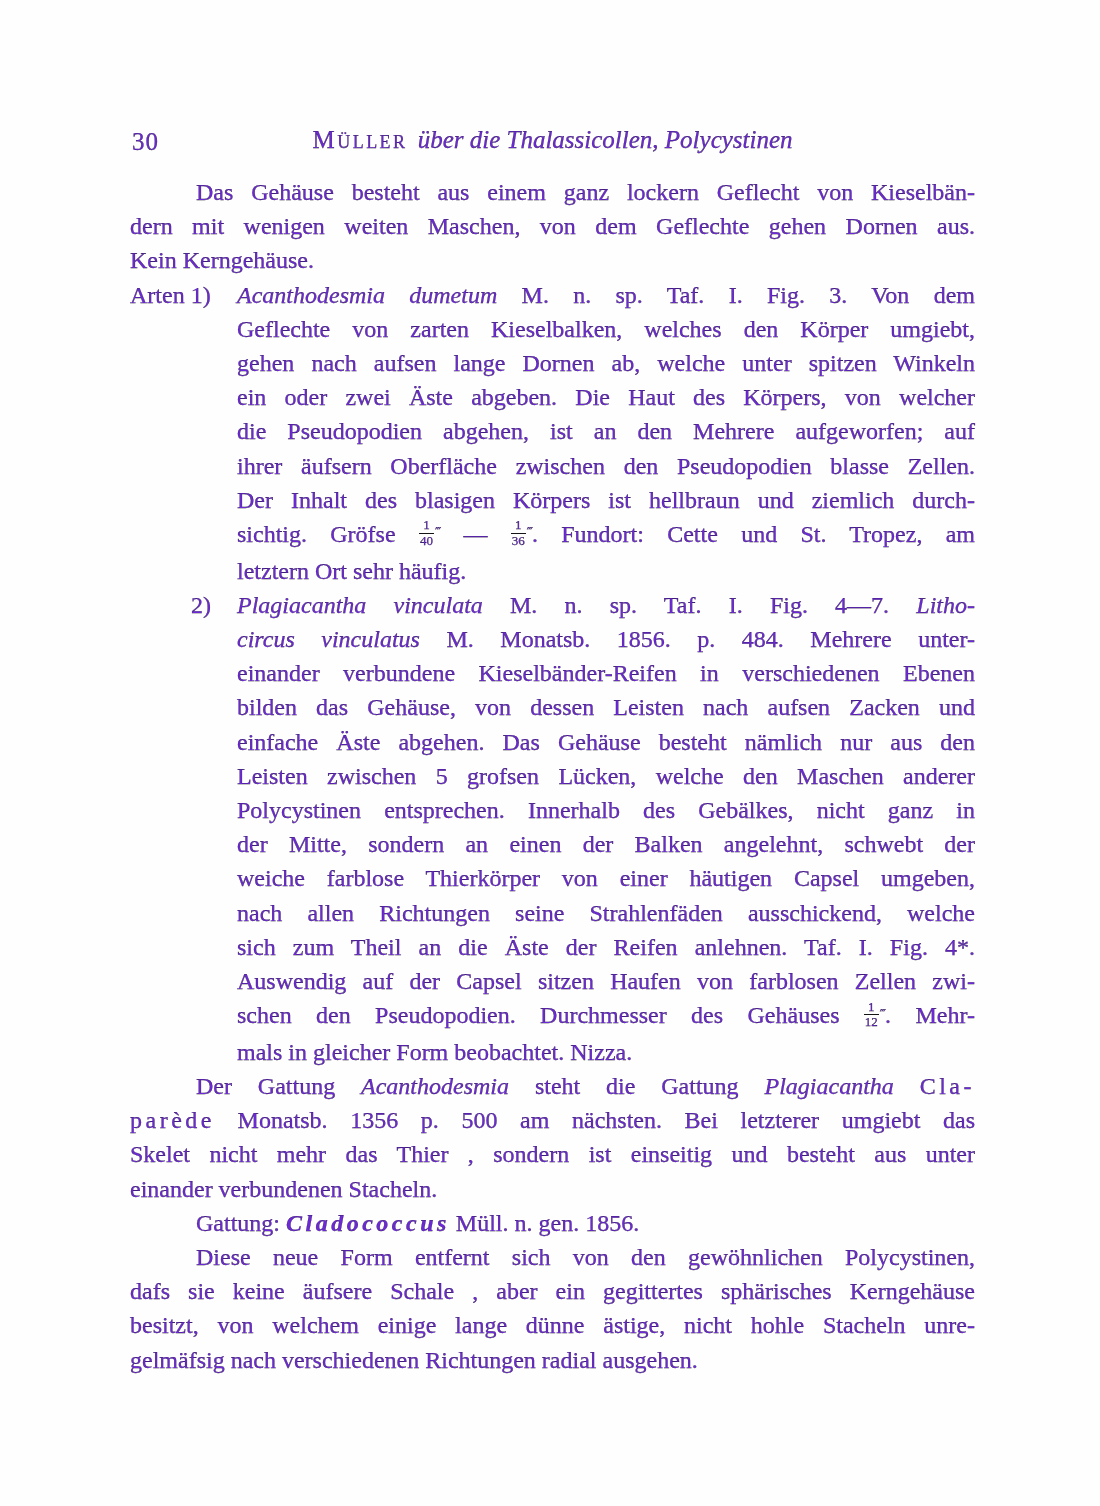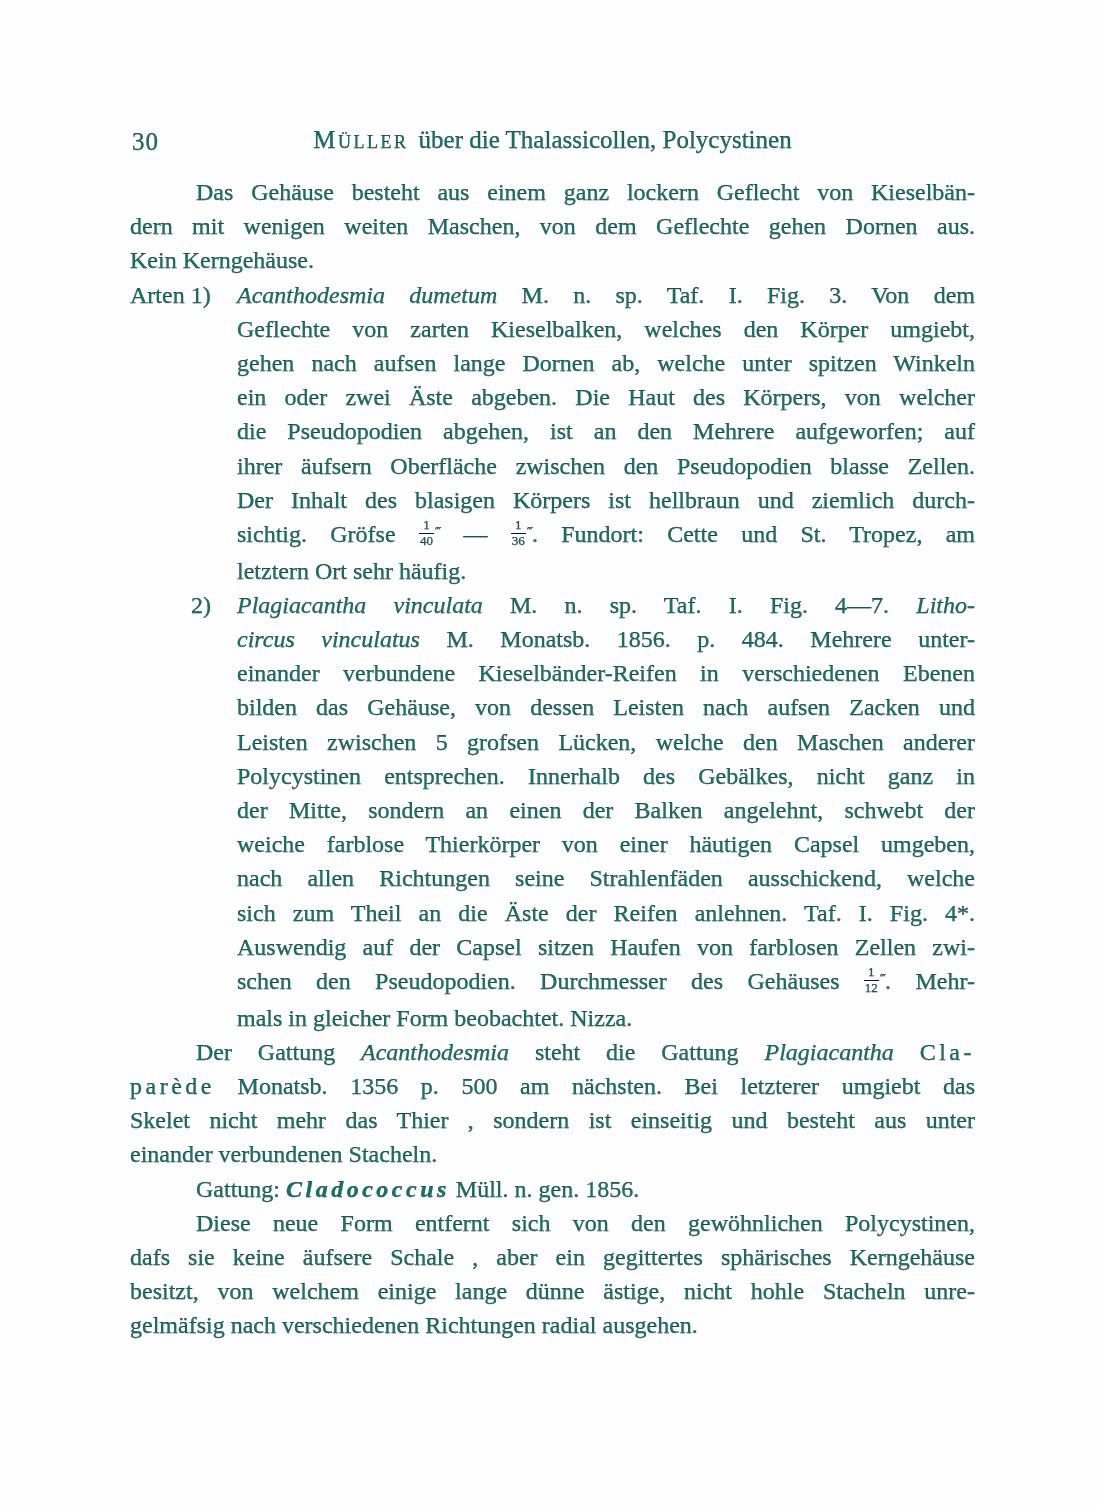--- a/index.html
+++ b/index.html
@@ -6,37 +6,37 @@
   html, body { margin: 0; padding: 0; }
   body {
     width: 1100px; height: 1506px;
     background: #f4f4f2;
     font-family: "Liberation Serif", serif;
   }
   .page {
     position: relative;
     width: 1100px; height: 1506px;
     background: #fefefe;
-    color: #0f766e;
+    color: #6d28d9;
     -webkit-text-stroke: 0.25px #141414;
     overflow: hidden;
   }
   .header {
     position: absolute;
     top: 126px; left: 130px;
     width: 845px; height: 36px;
     font-size: 25px;
   }
   .page-number {
     position: absolute; left: 2px; top: 2px;
     letter-spacing: 1px;
   }
   .running-title { text-align: center; white-space: nowrap; }
   .author-sc { font-variant: small-caps; letter-spacing: 2.5px; }
-  .title-it { margin-left: 10px; }
+  .title-it { font-style: italic; margin-left: 10px; }
 
   .text-block {
     position: absolute;
     left: 130px; top: 175px;
     width: 845px;
     font-size: 24px;
     line-height: 34.2px;
   }
   .line { position: relative; }
   .j { text-align: justify; text-align-last: justify; }
@@ -104,20 +104,21 @@
             <span class="num">1</span>
             <span class="den">36</span>
           </span>
           <span class="pr">‴</span>
         </span><span class="r">.  Fundort: Cette und St. Tropez, am</span></div>
       <div class="line l item"><span class="r">letztern Ort sehr häufig.</span></div>
       <div class="line j item"><span class="marker m-num">2)</span><span class="i">Plagiacantha vinculata</span><span class="r"> M. n. sp.  Taf. I. Fig. 4—7.  </span><span class="i">Litho-</span></div>
       <div class="line j item"><span class="i">circus vinculatus</span><span class="r"> M.  Monatsb. 1856. p. 484.  Mehrere unter-</span></div>
       <div class="line j item"><span class="r">einander verbundene Kieselbänder-Reifen in verschiedenen Ebenen</span></div>
       <div class="line j item"><span class="r">bilden das Gehäuse, von dessen Leisten nach aufsen Zacken und</span></div>
+      <div class="line j item"><span class="r">einfache Äste abgehen.  Das Gehäuse besteht nämlich nur aus den</span></div>
       <div class="line j item"><span class="r">Leisten zwischen 5 grofsen Lücken, welche den Maschen anderer</span></div>
       <div class="line j item"><span class="r">Polycystinen entsprechen.  Innerhalb des Gebälkes, nicht ganz in</span></div>
       <div class="line j item"><span class="r">der Mitte, sondern an einen der Balken angelehnt, schwebt der</span></div>
       <div class="line j item"><span class="r">weiche farblose Thierkörper von einer häutigen Capsel umgeben,</span></div>
       <div class="line j item"><span class="r">nach allen Richtungen seine Strahlenfäden ausschickend, welche</span></div>
       <div class="line j item"><span class="r">sich zum Theil an die Äste der Reifen anlehnen.  Taf. I. Fig. 4*.</span></div>
       <div class="line j item"><span class="r">Auswendig auf der Capsel sitzen Haufen von farblosen Zellen zwi-</span></div>
       <div class="line j item"><span class="r">schen den Pseudopodien.  Durchmesser des Gehäuses </span><span class="frac">
           <span class="stack">
             <span class="num">1</span>

